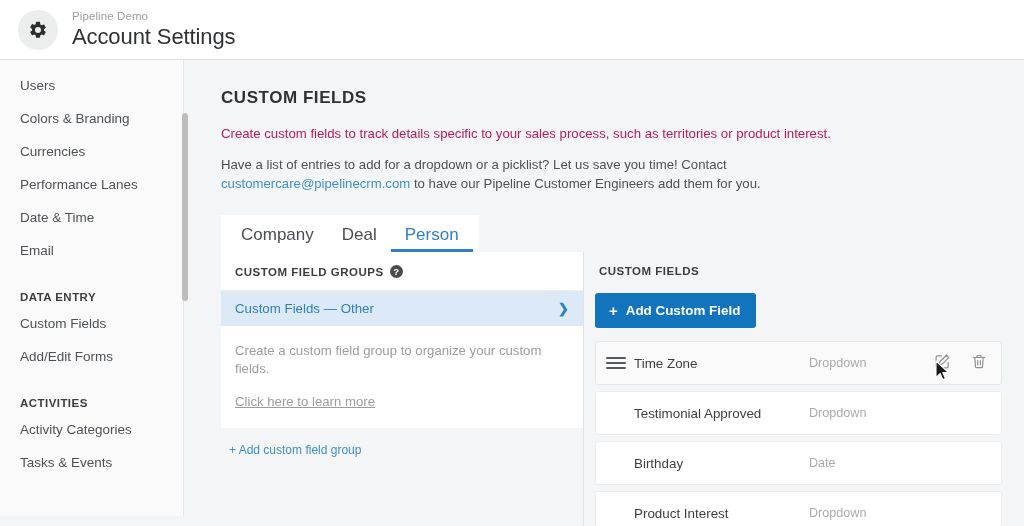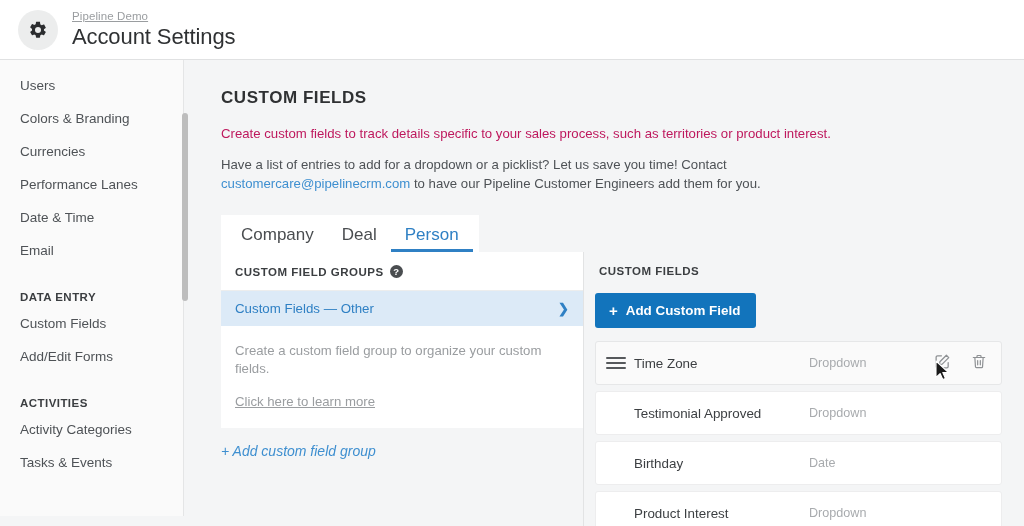--- a/index.html
+++ b/index.html
@@ -42,21 +42,20 @@
     align-items: center;
     justify-content: center;
     flex: none;
   }
   .gear-badge svg { display: block; }
   .brand-text { margin-left: 14px; line-height: 1.15; }
   .brand-sub {
     font-size: 11.5px;
     color: #9a9da0;
     letter-spacing: .1px;
-    text-decoration: underline;
   }
   .brand-title {
     font-size: 22px;
     color: #2f3133;
     font-weight: 400;
     letter-spacing: -.1px;
     margin-top: 1px;
   }
 
   
@@ -234,26 +233,25 @@
     display: inline-block;
     margin-top: 16px;
     font-size: 13.2px;
     color: #9a9da0;
     text-decoration: underline;
     cursor: pointer;
   }
   .add-group-link {
     display: inline-block;
     margin-top: 15px;
-    margin-left: 0;
-    font-size: 14px;
+    margin-left: 8px;
+    font-size: 12px;
     color: #3e8fd0;
     text-decoration: none;
     cursor: pointer;
-    font-style: italic;
   }
 
   
   .btn-primary {
     margin-top: 12px;
     display: inline-flex;
     align-items: center;
     gap: 8px;
     background: #1274bc;
     color: #ffffff;

